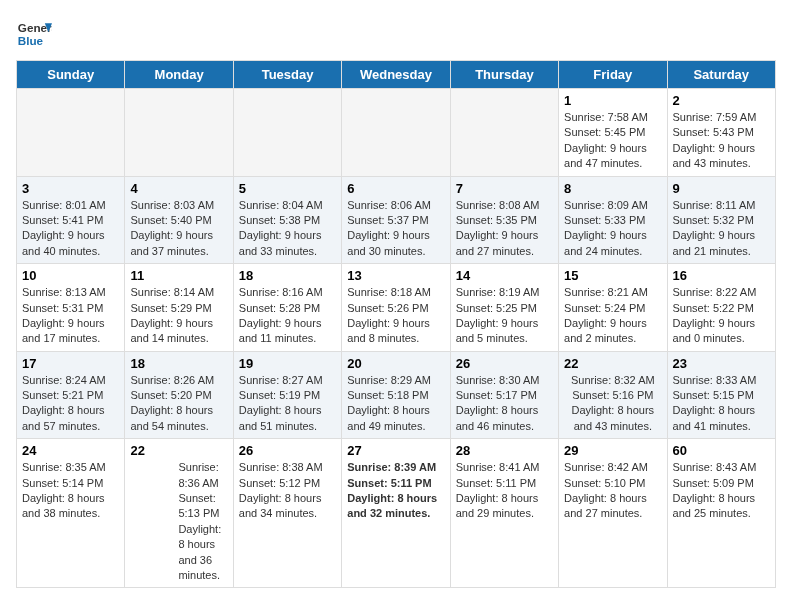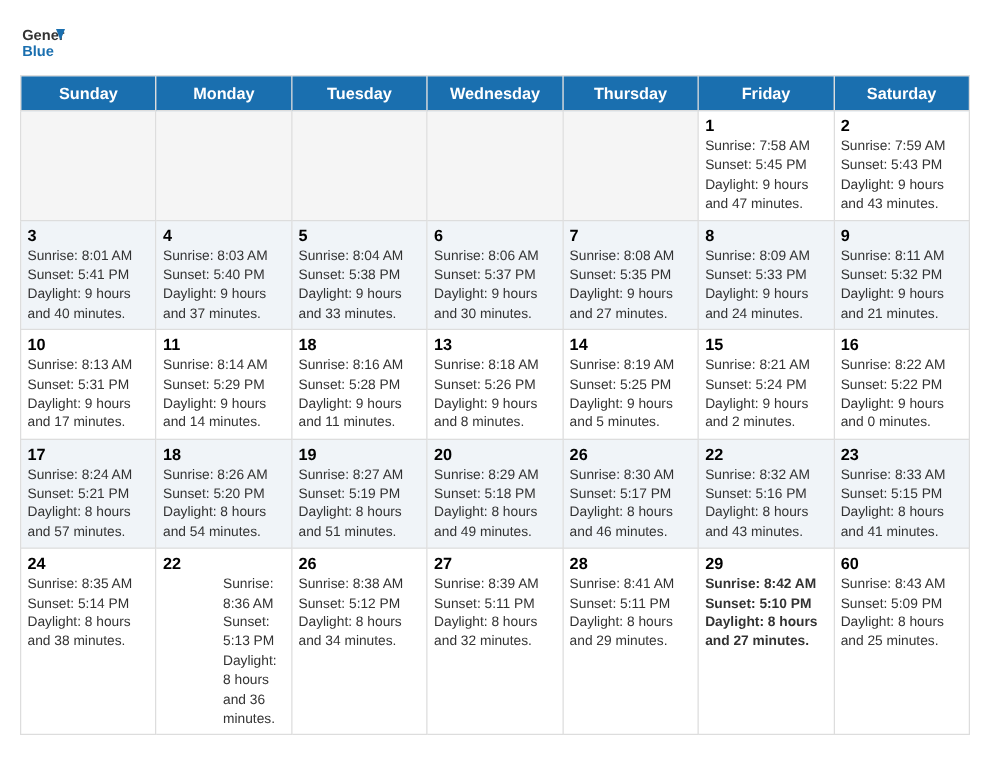--- a/index.html
+++ b/index.html
@@ -239,21 +239,21 @@
 Daylight: 8 hours and 49 minutes.</div>
         </td>
         <td style="background: rgb(240, 244, 248);">
           <span class="day-num">26</span>
           <div class="day-info" style="white-space: pre-line;">Sunrise: 8:30 AM
 Sunset: 5:17 PM
 Daylight: 8 hours and 46 minutes.</div>
         </td>
         <td style="background: rgb(240, 244, 248);">
           <span class="day-num">22</span>
-          <div class="day-info" style="white-space: pre-line;">Sunrise: 8:32 AM
+          <div class="day-info" style="white-space: pre-line; text-align: center;">Sunrise: 8:32 AM
 Sunset: 5:16 PM
 Daylight: 8 hours and 43 minutes.</div>
         </td>
         <td style="background: rgb(240, 244, 248);">
           <span class="day-num">23</span>
           <div class="day-info" style="white-space: pre-line;">Sunrise: 8:33 AM
 Sunset: 5:15 PM
 Daylight: 8 hours and 41 minutes.</div>
         </td>
       </tr>
@@ -271,33 +271,33 @@
 Daylight: 8 hours and 36 minutes.</div>
         </td>
         <td>
           <span class="day-num">26</span>
           <div class="day-info" style="white-space: pre-line;">Sunrise: 8:38 AM
 Sunset: 5:12 PM
 Daylight: 8 hours and 34 minutes.</div>
         </td>
         <td>
           <span class="day-num">27</span>
-          <div class="day-info" style="white-space: pre-line;">Sunrise: 8:39 AM
+          <div class="day-info" style="white-space: pre-line; font-weight: bold;">Sunrise: 8:39 AM
 Sunset: 5:11 PM
 Daylight: 8 hours and 32 minutes.</div>
         </td>
         <td>
           <span class="day-num">28</span>
           <div class="day-info" style="white-space: pre-line;">Sunrise: 8:41 AM
 Sunset: 5:11 PM
 Daylight: 8 hours and 29 minutes.</div>
         </td>
         <td>
           <span class="day-num">29</span>
-          <div class="day-info" style="white-space: pre-line; font-weight: bold;">Sunrise: 8:42 AM
+          <div class="day-info" style="white-space: pre-line;">Sunrise: 8:42 AM
 Sunset: 5:10 PM
 Daylight: 8 hours and 27 minutes.</div>
         </td>
         <td>
           <span class="day-num">60</span>
           <div class="day-info" style="white-space: pre-line;">Sunrise: 8:43 AM
 Sunset: 5:09 PM
 Daylight: 8 hours and 25 minutes.</div>
         </td>
       </tr>

